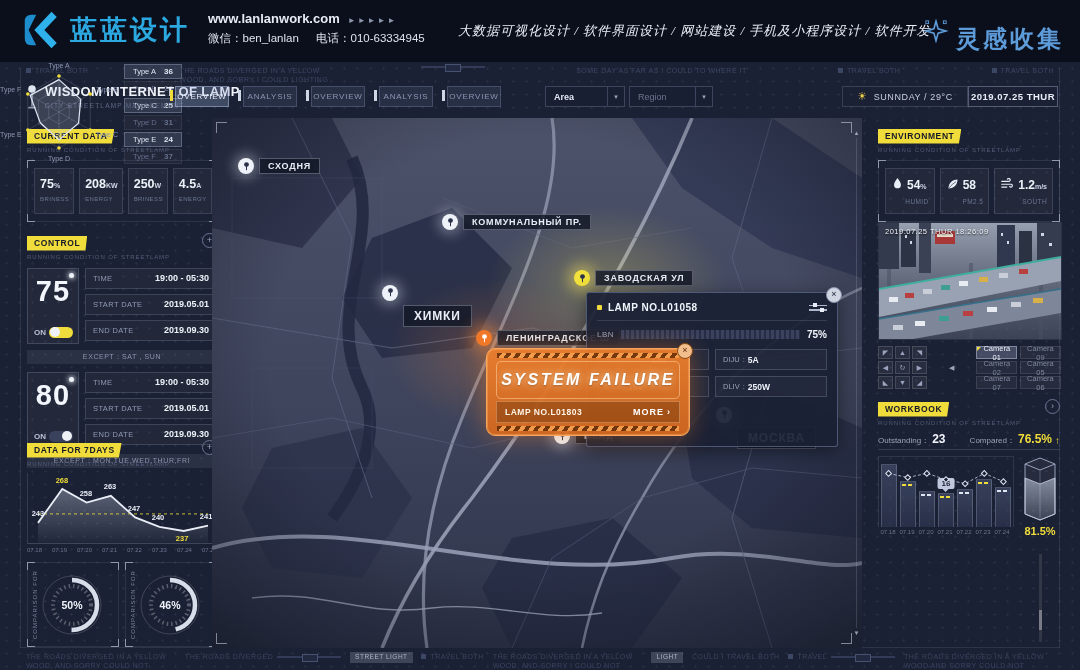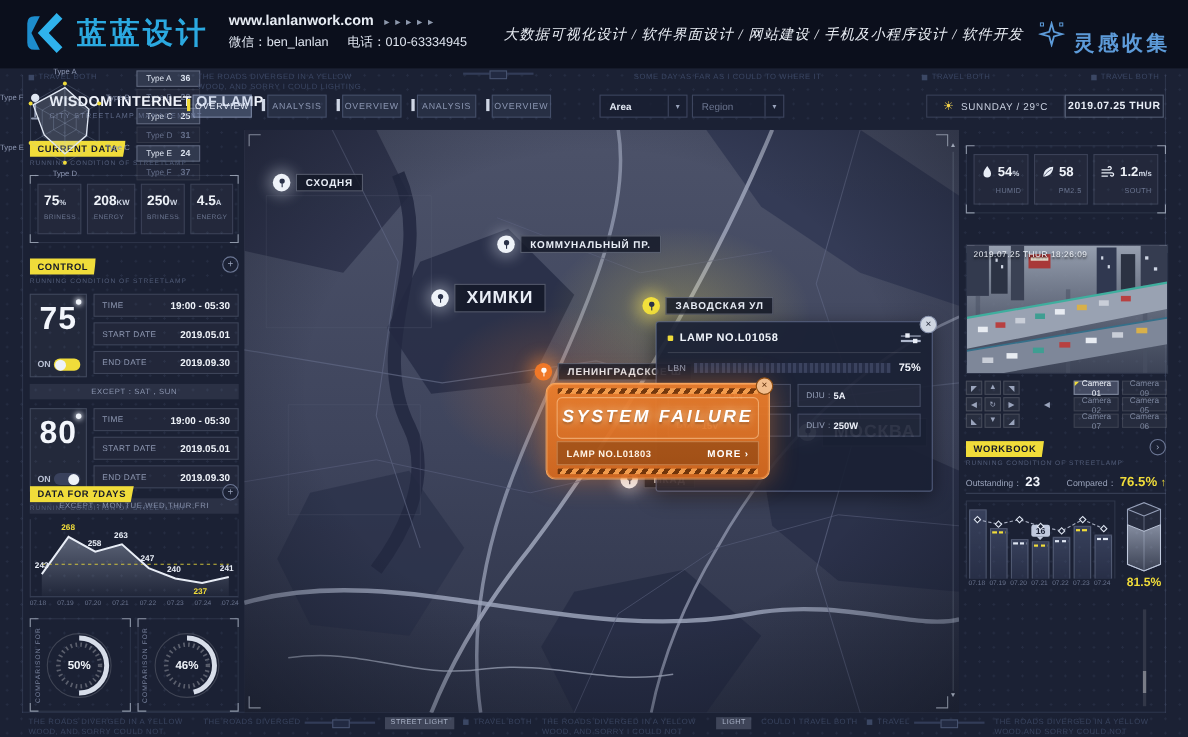--- a/index.html
+++ b/index.html
@@ -10,21 +10,21 @@
   .brand{position:absolute;left:20px;top:10px;display:flex;align-items:center;gap:8px;}
   .brand-name{color:#2ba9e0;font-size:27px;font-weight:bold;letter-spacing:3px;}
   .contact{position:absolute;left:208px;top:11px;}
   .contact .site{color:#e7ecf4;font-size:13px;font-weight:bold;}
   .contact .site .arr{color:#8d98ac;font-size:8px;letter-spacing:2px;margin-left:8px;}
   .contact .line2{color:#dde3ee;font-size:11.5px;margin-top:5px;}
   .contact .line2 span{margin-right:14px;}
   .services{position:absolute;left:458px;top:31px;transform:translateY(-50%);color:#e9edf4;
     font-family:"Liberation Serif",serif;font-style:italic;font-size:13px;letter-spacing:1px;}
   .collect{position:absolute;right:16px;top:31px;transform:translateY(-50%);display:flex;align-items:center;gap:8px;}
-  .collect .txt{color:#5d9bd9;font-size:19px;font-weight:bold;letter-spacing:3px;margin-top:16px;}
+  .collect .txt{color:#5d9bd9;font-size:24px;font-weight:bold;letter-spacing:3px;margin-top:16px;}
   
   .dash{position:absolute;left:0;top:62px;width:1080px;height:608px;background:#1b2134;
     background-image:radial-gradient(rgba(140,160,210,0.09) 1px,transparent 1.2px);background-size:13px 13px;}
   .frame-v{position:absolute;top:6px;bottom:22px;width:1px;background:rgba(150,170,210,.14);}
   .frame-b{position:absolute;left:20px;right:20px;top:585px;height:1px;background:rgba(150,170,210,.14);}
   
   .strip{position:absolute;left:26px;right:26px;display:flex;align-items:flex-start;justify-content:space-between;
     color:#3b4764;font-size:7px;letter-spacing:.5px;line-height:1.35;}
   .strip-top{top:4px;height:14px;}
   .strip-bottom{top:590px;height:16px;color:#39445f;}
@@ -106,32 +106,32 @@
   .d7v{position:absolute;transform:translateX(-50%);color:#e8edf6;font-size:7.5px;font-weight:bold;}
   .d7v.hl{color:#f0dc3a;}
   .d7x-row{display:flex;justify-content:space-between;margin-top:3px;}
   .d7x{color:#6b7590;font-size:6px;}
   .cmp-row{position:absolute;left:27px;top:500px;width:190px;height:85px;display:flex;gap:6px;}
   .cmp{flex:1;padding:4px;display:flex;align-items:center;}
   .cmp-label{writing-mode:vertical-rl;transform:rotate(180deg);font-size:6px;color:#79839f;letter-spacing:1px;height:70px;text-align:center;}
   .cmp .gwrap{position:relative;width:64px;height:64px;margin-left:2px;}
   .cmp-val{position:absolute;left:50%;top:50%;transform:translate(-50%,-50%);color:#eef2f8;font-size:10.5px;font-weight:bold;}
   
-  .map{position:absolute;left:222px;top:56px;width:650px;height:530px;overflow:hidden;}
+  .map{position:absolute;left:212px;top:56px;width:650px;height:530px;overflow:hidden;}
   .map > svg.bg{position:absolute;left:0;top:0;}
   .map-corner{position:absolute;width:10px;height:10px;border:0 solid rgba(225,235,250,.5);z-index:5;}
   .pin{position:absolute;display:flex;align-items:center;gap:5px;z-index:6;}
   .pin .dot{width:16px;height:16px;border-radius:50%;background:#eef2f8;display:flex;align-items:center;justify-content:center;
     box-shadow:0 0 12px 5px rgba(240,245,255,.30);}
   .pin .dot svg{display:block;}
   .pin.yellow .dot{background:#f2e03c;box-shadow:0 0 14px 6px rgba(250,230,90,.45);}
   .pin.orange .dot{background:#f07828;box-shadow:0 0 14px 6px rgba(250,140,60,.45);}
   .pin .plabel{background:rgba(18,23,38,.82);border:1px solid rgba(200,210,230,.35);color:#e8edf6;
     font-size:9px;font-weight:bold;letter-spacing:.8px;padding:2px 8px;white-space:nowrap;}
-  .pin.large .plabel{font-size:16px;padding:3px 10px;}
+  .pin.large .plabel{font-size:12px;padding:3px 10px;margin-top:47px;}
   .popup{position:absolute;left:374px;top:174px;width:230px;height:136px;background:rgba(26,32,52,.93);
     border:1px solid rgba(120,135,175,.55);border-radius:3px;z-index:8;padding:9px 10px 8px 10px;
     box-shadow:0 4px 18px rgba(0,0,0,.45);}
   .popup .close, .alert .close{position:absolute;width:14px;height:14px;border-radius:50%;text-align:center;
     line-height:13px;font-size:9px;cursor:pointer;z-index:3;}
   .popup .close{right:-5px;top:-6px;background:#cfd6e2;color:#1c2234;border:1px solid #8a94ae;}
   .pp-head{display:flex;align-items:center;gap:6px;}
   .pp-dot{width:5px;height:5px;background:#f0dc3a;border-radius:1px;}
   .pp-title{color:#f0f4fb;font-size:10px;font-weight:bold;letter-spacing:.5px;flex:1;}
   .pp-slider{width:18px;height:10px;position:relative;cursor:pointer;}
@@ -664,20 +664,24 @@
           <span class="alert-title">SYSTEM FAILURE</span>
         </div>
         <div class="alert-foot">
           <span class="alert-lamp">LAMP NO.L01803</span>
           <span class="alert-more"><span>MORE</span><b>›</b></span>
         </div>
       </div>
     </div>
 
     <div class="panel p-env">
+      <div class="phead">
+        <span class="badge">ENVIRONMENT</span>
+        <div class="psub">RUNNING CONDITION OF STREETLAMP</div>
+      </div>
       <div class="env-frame corners">
         <i class="c tl"></i>
           <i class="c tr"></i>
           <i class="c bl"></i>
           <i class="c br"></i>
         <div class="env-card">
           <div class="env-top">
             <svg width="11" height="13" viewBox="0 0 16 18">
               <path d="M8 1 C5 5.5 3 7.5 3 11 a5 5 0 0 0 10 0 C13 7.5 11 5.5 8 1 Z" fill="#e8edf6"></path>
             </svg>

